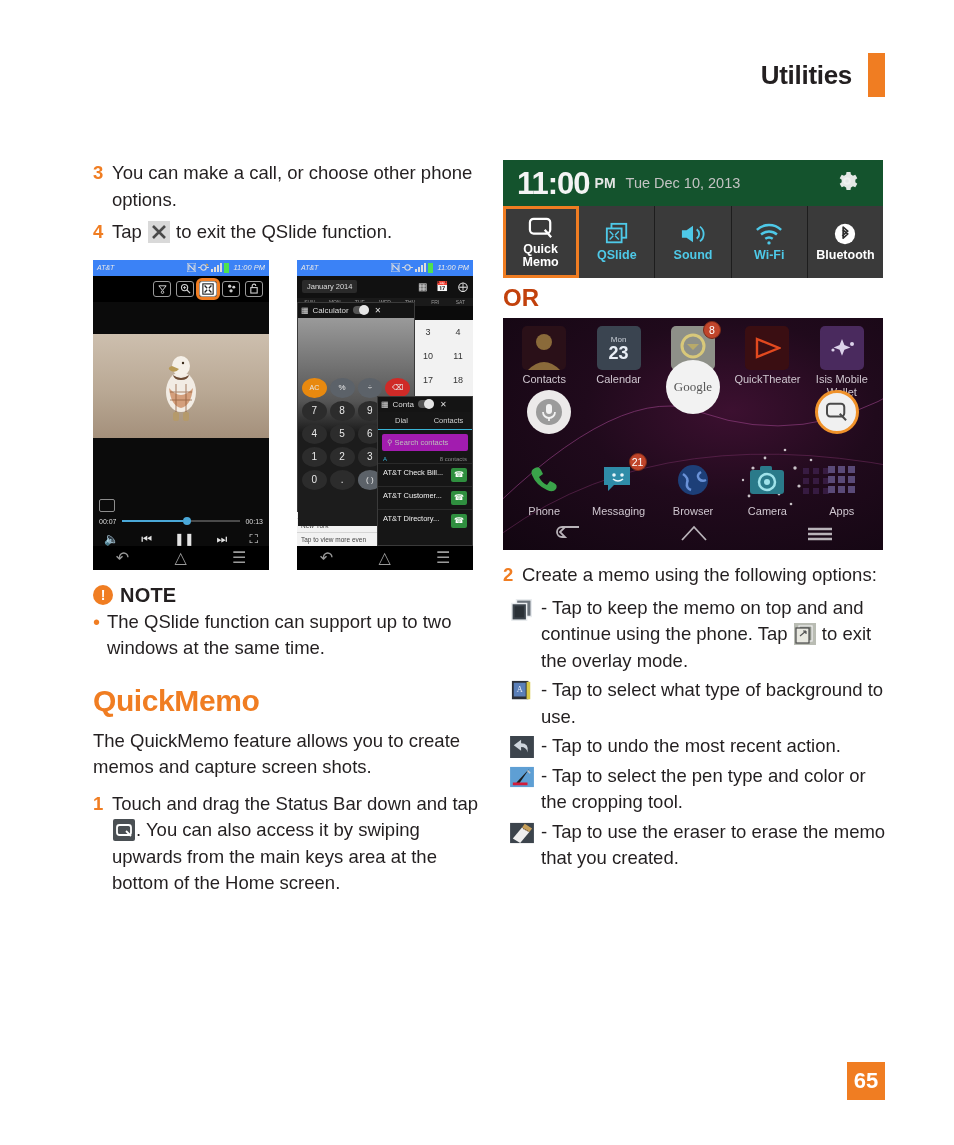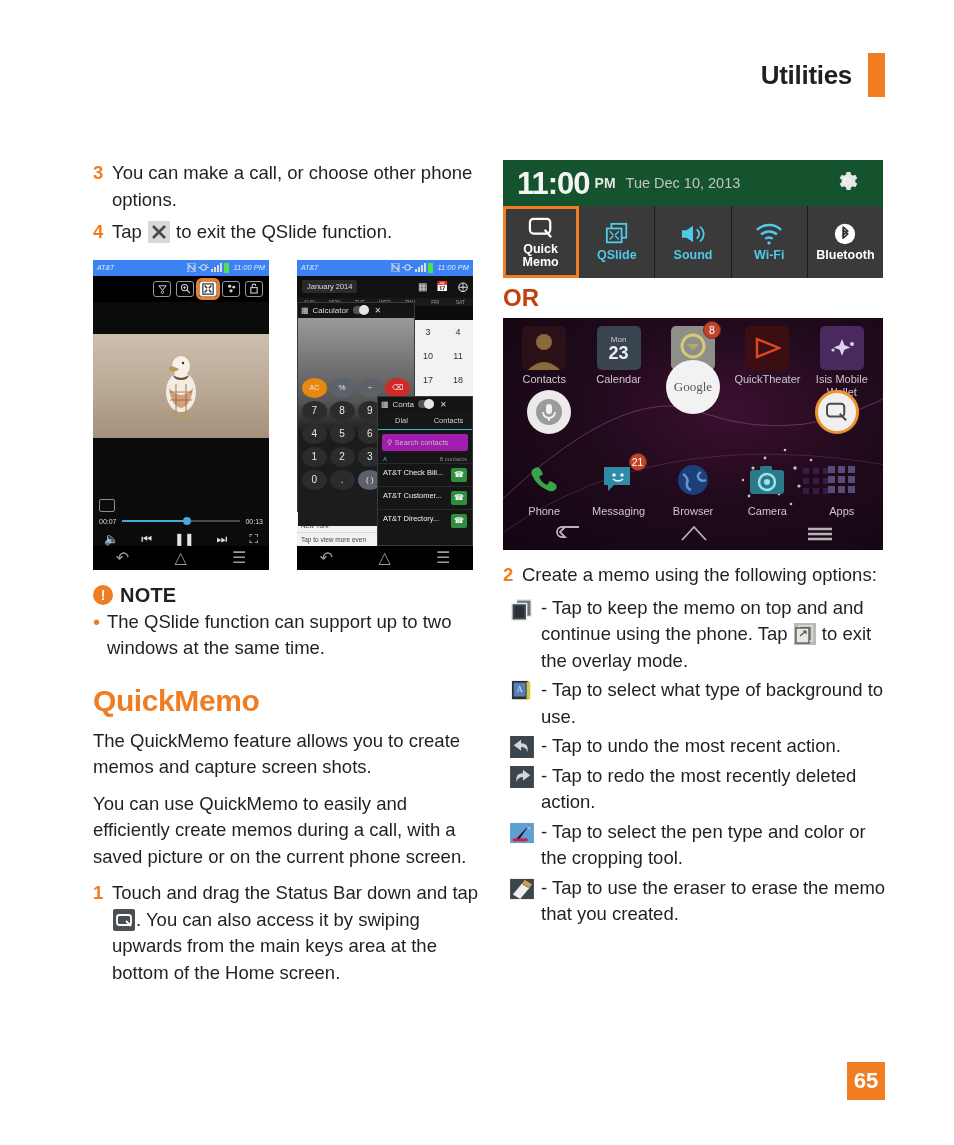--- a/index.html
+++ b/index.html
@@ -625,21 +625,20 @@
     <div class="note-badge">!</div>
     <div class="note-title">NOTE</div>
   </div>
   <div class="note-bullet">
     <span class="dot">•</span>
     <span>The QSlide function can support up to two windows at the same time.</span>
   </div>
 
   <div class="section-title">QuickMemo</div>
   <p class="para">The QuickMemo feature allows you to create memos and capture screen shots.</p>
-  <p class="para">You can use QuickMemo to easily and efficiently create memos during a call, with a saved picture or on the current phone screen.</p>
 
   <div class="numlist-item">
     <div class="num">1</div>
     <div class="numlist-text">
       <span>Touch and drag the Status Bar down and tap</span>
       <span class="chip" style="background:#4a4f53;border-radius:2px;">
         <svg width="22" height="22" viewBox="0 0 22 22">
             <rect x="4" y="6" width="14" height="10" rx="2.5" fill="none" stroke="#fff" stroke-width="1.8"></rect>
             <path d="M13 12 L18 17" stroke="#fff" stroke-width="1.8"></path>
           </svg>
@@ -925,29 +924,20 @@
   <div class="opt-item">
     <div class="opt-icon">
       <svg width="24" height="22" viewBox="0 0 26 24">
           <rect x="0" y="0" width="26" height="24" fill="#3c444c"></rect>
           <path d="M19 18 q2 -10 -7 -10 v-4 l-8 6 8 6 v-4 q6 0 7 6z" fill="#cfd6dd"></path>
         </svg>
     </div>
     <div class="opt-text">- Tap to undo the most recent action.</div>
   </div>
 
-  <div class="opt-item">
-    <div class="opt-icon">
-      <svg width="24" height="22" viewBox="0 0 26 24">
-          <rect x="0" y="0" width="26" height="24" fill="#3c444c"></rect>
-          <path d="M7 18 q-2 -10 7 -10 v-4 l8 6 -8 6 v-4 q-6 0 -7 6z" fill="#cfd6dd"></path>
-        </svg>
-    </div>
-    <div class="opt-text">- Tap to redo the most recently deleted action.</div>
-  </div>
 
   <div class="opt-item">
     <div class="opt-icon">
       <svg width="26" height="22" viewBox="0 0 28 24">
           <rect x="1" y="1" width="26" height="22" fill="#5e9fd4"></rect>
           <path d="M22 3 L9 17 l-3 4 5 -2 z" fill="#1c1c1c"></path>
           <path d="M20 5 l3 3" stroke="#c8c8c8" stroke-width="1.6"></path>
           <rect x="4" y="18" width="16" height="3" fill="#d31b3a"></rect>
         </svg>
     </div>

